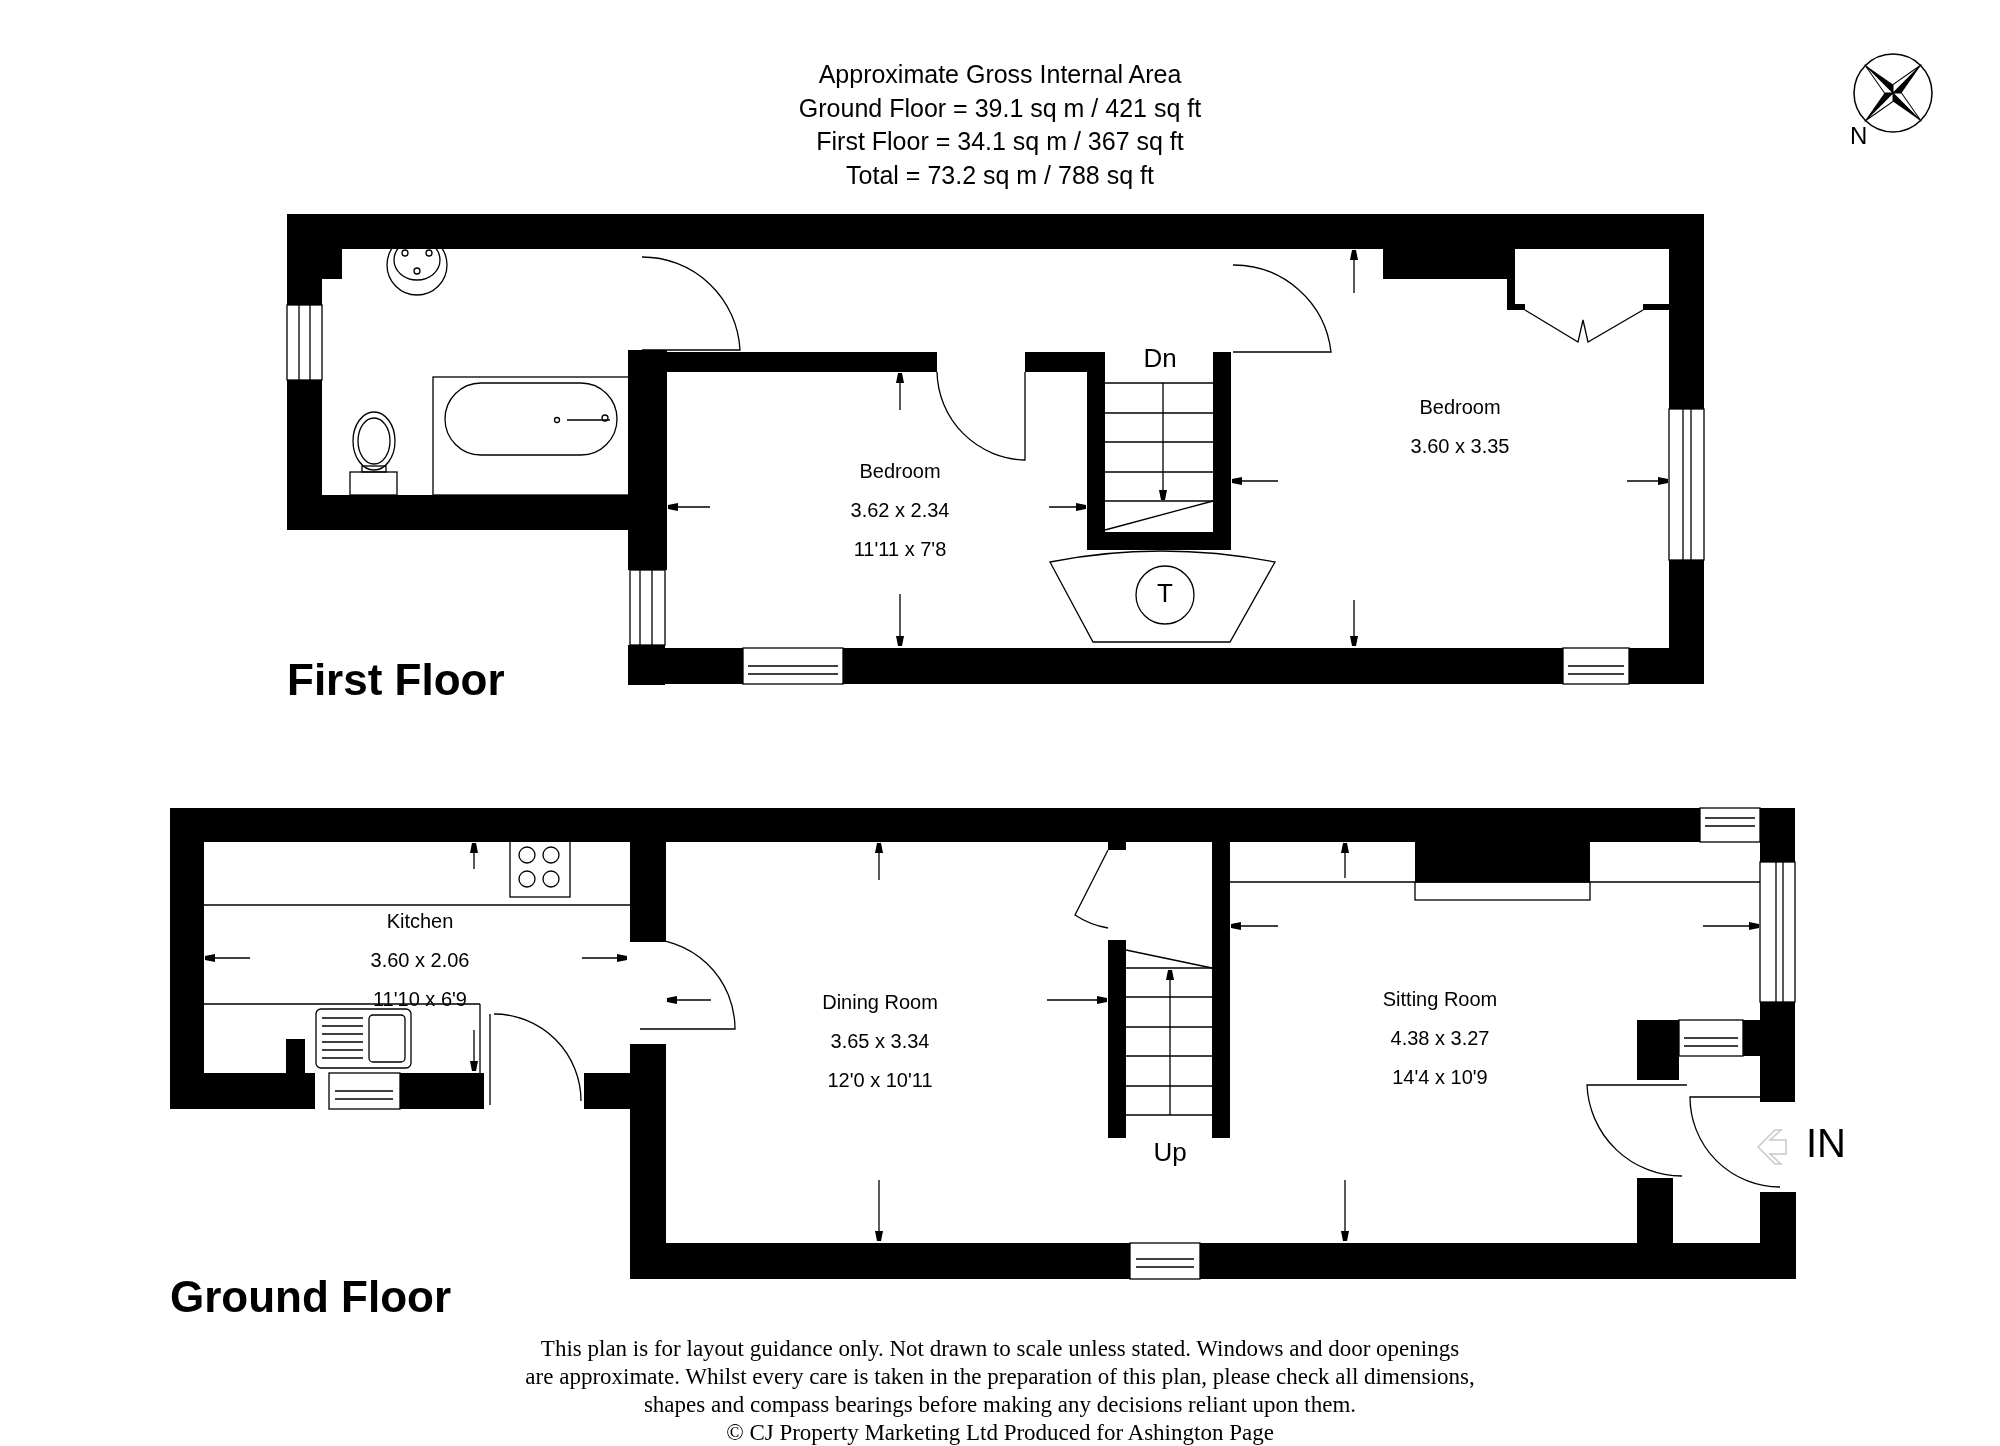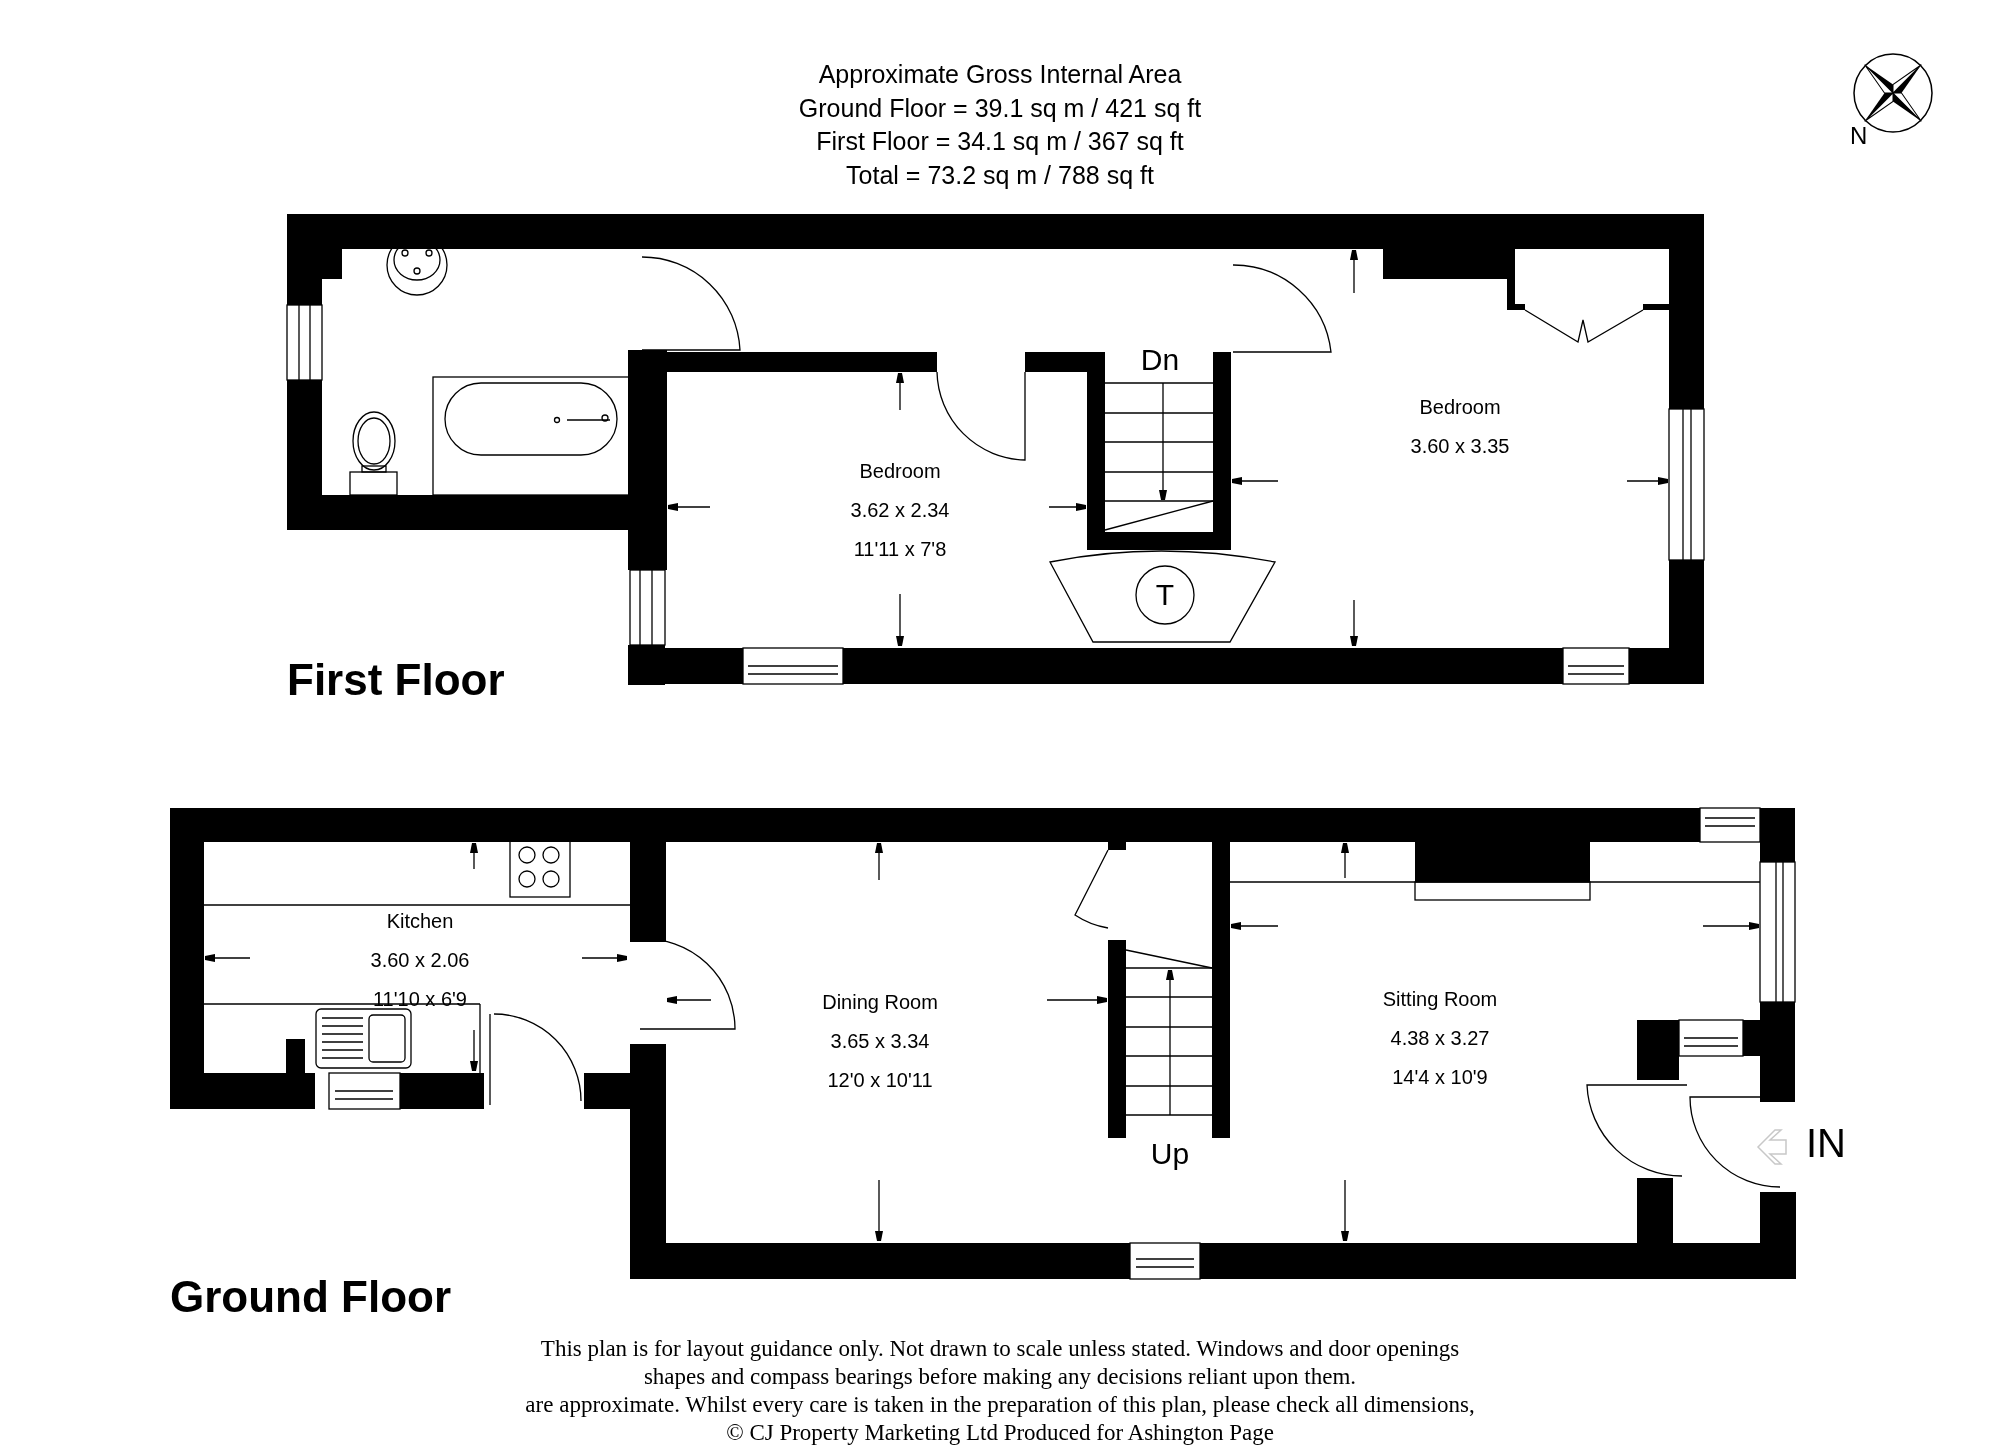--- a/index.html
+++ b/index.html
@@ -10,21 +10,21 @@
   .thin { fill: none; stroke: #000; stroke-width: 1.3; }
   .thinw { fill: #fff; stroke: #000; stroke-width: 1.3; }
   .dim { stroke: #000; stroke-width: 1.3; fill: none; }
   .arrowhead { fill: #000; }
   .overlay { position: absolute; text-align: center; white-space: nowrap; }
   .area-block { left: 700px; top: 58px; width: 600px; font-size: 25px; line-height: 33.5px; }
   .area-block div { display: block; }
   .floor-title { font-weight: bold; font-size: 44px; }
   .room { font-size: 20px; line-height: 39px; }
   .room div { display: block; }
-  .label-sm { font-size: 30px; }
+  .label-sm { font-size: 26px; }
   .disclaimer { left: 420px; top: 1335px; width: 1160px; font-size: 23px; line-height: 28px; font-family: Liberation Serif, serif; }
   .disclaimer div { display: block; }
   .compass-n { position: absolute; left: 1850px; top: 122px; font-size: 24px; }
   .in-label { position: absolute; left: 1806px; top: 1121px; font-size: 40px; }
 </style>
 </head>
 <body>
 
 <svg width="2000" height="1446" viewBox="0 0 2000 1446">
   <defs>
@@ -328,16 +328,16 @@
 <div class="overlay room" style="left:1290px; top:980px; width:300px;">
   <div>Sitting Room</div>
   <div>4.38 x 3.27</div>
   <div>14'4 x 10'9</div>
 </div>
 <div class="overlay label-sm" style="left:1120px; top:1137px; width:100px;text-align:center;">Up</div>
 <span class="in-label">IN</span>
 
 <div class="overlay disclaimer">
   <div>This plan is for layout guidance only. Not drawn to scale unless stated. Windows and door openings</div>
+  <div>are approximate. Whilst every care is taken in the preparation of this plan, please check all dimensions,</div>
   <div>shapes and compass bearings before making any decisions reliant upon them.</div>
-  <div>are approximate. Whilst every care is taken in the preparation of this plan, please check all dimensions,</div>
   <div>© CJ Property Marketing Ltd Produced for Ashington Page</div>
 </div>
 
 </body></html>

